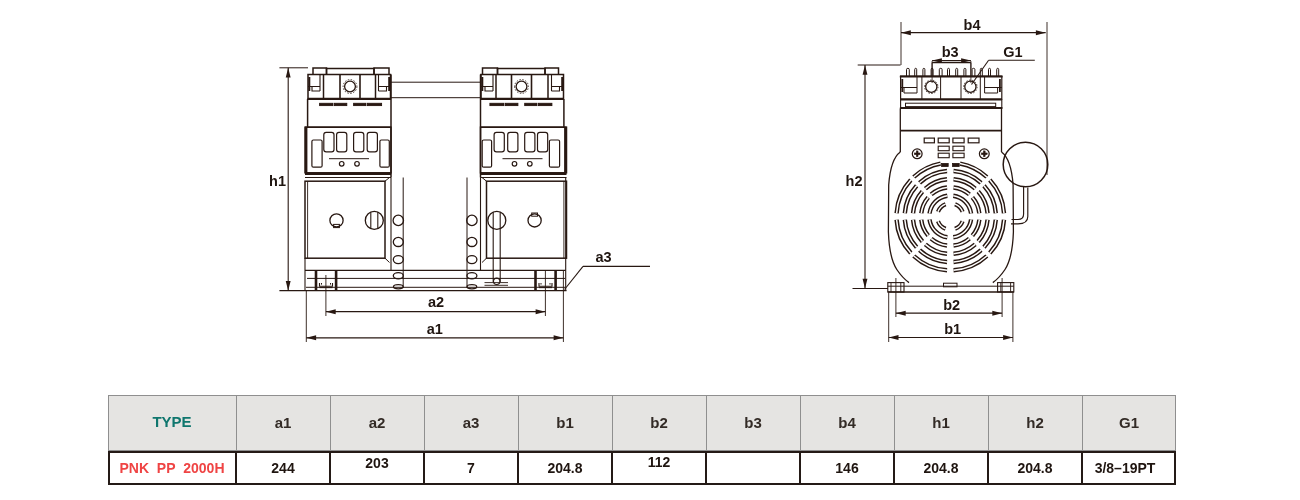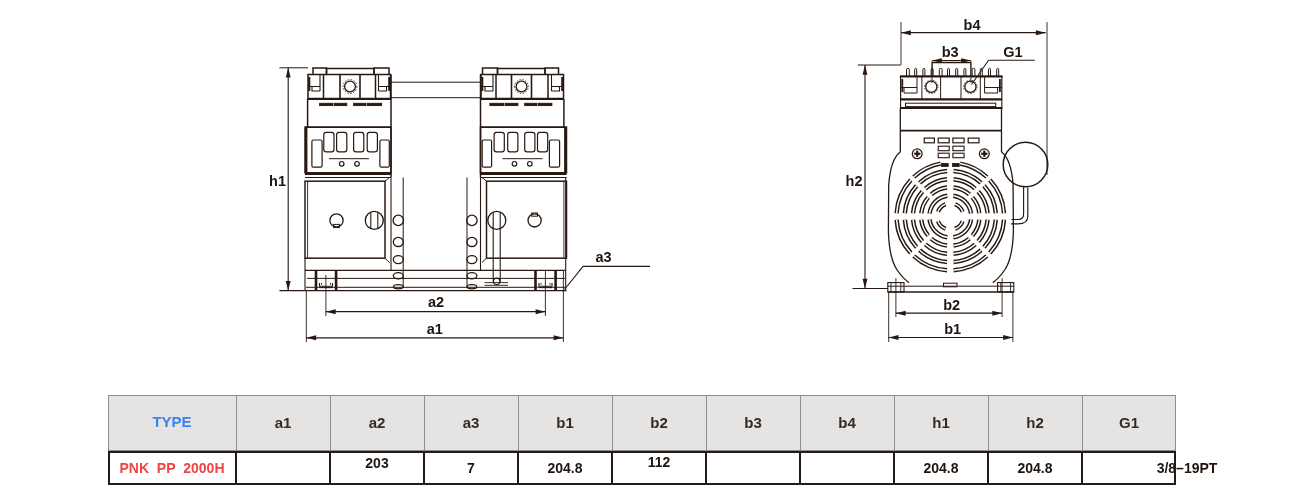--- a/index.html
+++ b/index.html
@@ -466,21 +466,21 @@
 <div style="position:absolute;left:330px;top:395px;width:1px;height:55.5px;background:#8f8f8f;"></div>
 <div style="position:absolute;left:424px;top:395px;width:1px;height:55.5px;background:#8f8f8f;"></div>
 <div style="position:absolute;left:518px;top:395px;width:1px;height:55.5px;background:#8f8f8f;"></div>
 <div style="position:absolute;left:612px;top:395px;width:1px;height:55.5px;background:#8f8f8f;"></div>
 <div style="position:absolute;left:706px;top:395px;width:1px;height:55.5px;background:#8f8f8f;"></div>
 <div style="position:absolute;left:800px;top:395px;width:1px;height:55.5px;background:#8f8f8f;"></div>
 <div style="position:absolute;left:894px;top:395px;width:1px;height:55.5px;background:#8f8f8f;"></div>
 <div style="position:absolute;left:988px;top:395px;width:1px;height:55.5px;background:#8f8f8f;"></div>
 <div style="position:absolute;left:1082px;top:395px;width:1px;height:55.5px;background:#8f8f8f;"></div>
 
-<div style="position:absolute;left:125.0px;top:395px;width:94px;height:53px;display:flex;align-items:center;justify-content:center;font-size:15px;font-weight:bold;color:#3b82f6;">TYPE</div>
+<div style="position:absolute;left:125.0px;top:395px;width:94px;height:53px;display:flex;align-items:center;justify-content:center;font-size:15px;font-weight:bold;color:#0f766e;">TYPE</div>
 
 <div style="position:absolute;left:236.0px;top:395px;width:94px;height:55.5px;display:flex;align-items:center;justify-content:center;font-size:15px;font-weight:bold;color:#332b26;">a1</div>
 
 <div style="position:absolute;left:330.0px;top:395px;width:94px;height:55.5px;display:flex;align-items:center;justify-content:center;font-size:15px;font-weight:bold;color:#332b26;">a2</div>
 
 <div style="position:absolute;left:424.0px;top:395px;width:94px;height:55.5px;display:flex;align-items:center;justify-content:center;font-size:15px;font-weight:bold;color:#332b26;">a3</div>
 
 <div style="position:absolute;left:518.0px;top:395px;width:94px;height:55.5px;display:flex;align-items:center;justify-content:center;font-size:15px;font-weight:bold;color:#332b26;">b1</div>
 
 <div style="position:absolute;left:612.0px;top:395px;width:94px;height:55.5px;display:flex;align-items:center;justify-content:center;font-size:15px;font-weight:bold;color:#332b26;">b2</div>
@@ -502,29 +502,31 @@
 <div style="position:absolute;left:517px;top:450.5px;width:2px;height:34.0px;background:#241a16;"></div>
 <div style="position:absolute;left:611px;top:450.5px;width:2px;height:34.0px;background:#241a16;"></div>
 <div style="position:absolute;left:705px;top:450.5px;width:2px;height:34.0px;background:#241a16;"></div>
 <div style="position:absolute;left:799px;top:450.5px;width:2px;height:34.0px;background:#241a16;"></div>
 <div style="position:absolute;left:893px;top:450.5px;width:2px;height:34.0px;background:#241a16;"></div>
 <div style="position:absolute;left:987px;top:450.5px;width:2px;height:34.0px;background:#241a16;"></div>
 <div style="position:absolute;left:1081px;top:450.5px;width:2px;height:34.0px;background:#241a16;"></div>
 
 <div style="position:absolute;left:109.0px;top:450.5px;width:126px;height:34.0px;display:flex;align-items:center;justify-content:center;font-size:14px;font-weight:bold;color:#ef4444;">PNK&nbsp; PP&nbsp; 2000H</div>
 
+<div style="position:absolute;left:220.0px;top:450.5px;width:126px;height:34.0px;display:flex;align-items:center;justify-content:center;font-size:14px;font-weight:bold;color:#1f1510;">244</div>
 
 <div style="position:absolute;left:314.0px;top:450.5px;width:126px;height:24px;display:flex;align-items:center;justify-content:center;font-size:14px;font-weight:bold;color:#1f1510;">203</div>
 
 <div style="position:absolute;left:408.0px;top:450.5px;width:126px;height:34.0px;display:flex;align-items:center;justify-content:center;font-size:14px;font-weight:bold;color:#1f1510;">7</div>
 
 <div style="position:absolute;left:502.0px;top:450.5px;width:126px;height:34.0px;display:flex;align-items:center;justify-content:center;font-size:14px;font-weight:bold;color:#1f1510;">204.8</div>
 
 <div style="position:absolute;left:596.0px;top:450.5px;width:126px;height:23px;display:flex;align-items:center;justify-content:center;font-size:14px;font-weight:bold;color:#1f1510;">112</div>
 
 
+<div style="position:absolute;left:784.0px;top:450.5px;width:126px;height:34.0px;display:flex;align-items:center;justify-content:center;font-size:14px;font-weight:bold;color:#1f1510;">146</div>
 
 <div style="position:absolute;left:878.0px;top:450.5px;width:126px;height:34.0px;display:flex;align-items:center;justify-content:center;font-size:14px;font-weight:bold;color:#1f1510;">204.8</div>
 
 <div style="position:absolute;left:972.0px;top:450.5px;width:126px;height:34.0px;display:flex;align-items:center;justify-content:center;font-size:14px;font-weight:bold;color:#1f1510;">204.8</div>
 
-<div style="position:absolute;left:1124px;top:450.5px;width:126px;height:34.0px;display:flex;align-items:center;justify-content:center;font-size:14px;font-weight:bold;color:#1f1510;">3/8–19PT</div>
+<div style="position:absolute;left:1062px;top:450.5px;width:126px;height:34.0px;display:flex;align-items:center;justify-content:center;font-size:14px;font-weight:bold;color:#1f1510;">3/8–19PT</div>
 </div>
 
 </body></html>

